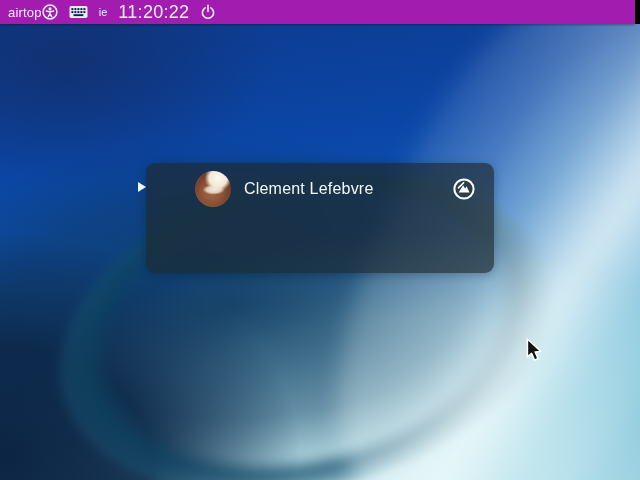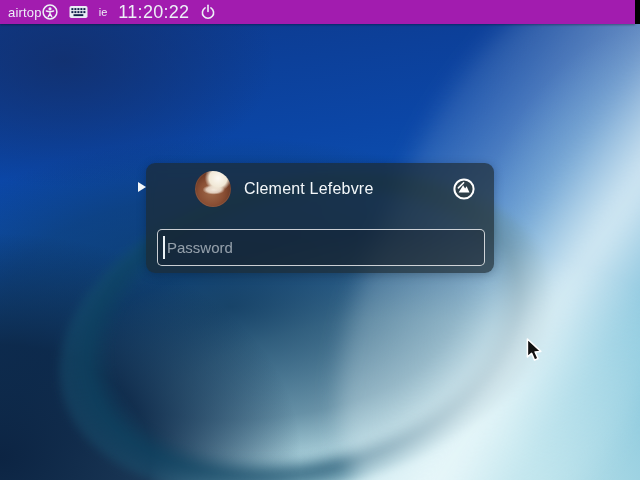--- a/index.html
+++ b/index.html
@@ -158,24 +158,20 @@
       <div class="avatar"></div>
       <span class="username">Clement Lefebvre</span>
       <span class="badge">
         <svg width="22" height="22" viewBox="0 0 22 22">
           <circle cx="11" cy="11" r="9.6" fill="rgba(46,62,70,0.9)" stroke="#ffffff" stroke-width="2"></circle>
           <path d="M5.4 9.9 L10.6 4.7" stroke="#ffffff" stroke-width="1.6" stroke-linecap="round"></path>
           <path d="M5.6 14.6 L10.1 7.2 L12.1 10.4 L13.6 8.2 L16.5 14.6 Z" fill="#ffffff"></path>
         </svg>
       </span>
     </div>
-    <div class="pw-wrap">
-      <input class="pw" type="password" placeholder="Password" style="">
-      <div class="caret"></div>
-    </div>
   </div>
 
   <div class="cursor">
     <svg width="18" height="24" viewBox="0 0 14 19">
       <path d="M1 0.8 L1 15 L4.3 12.2 L6.6 17.5 L9.4 16.2 L7.1 11 L11.6 10.6 Z" fill="#121212" stroke="#ffffff" stroke-width="1.2" stroke-linejoin="round"></path>
     </svg>
   </div>
 
 </div>
 

